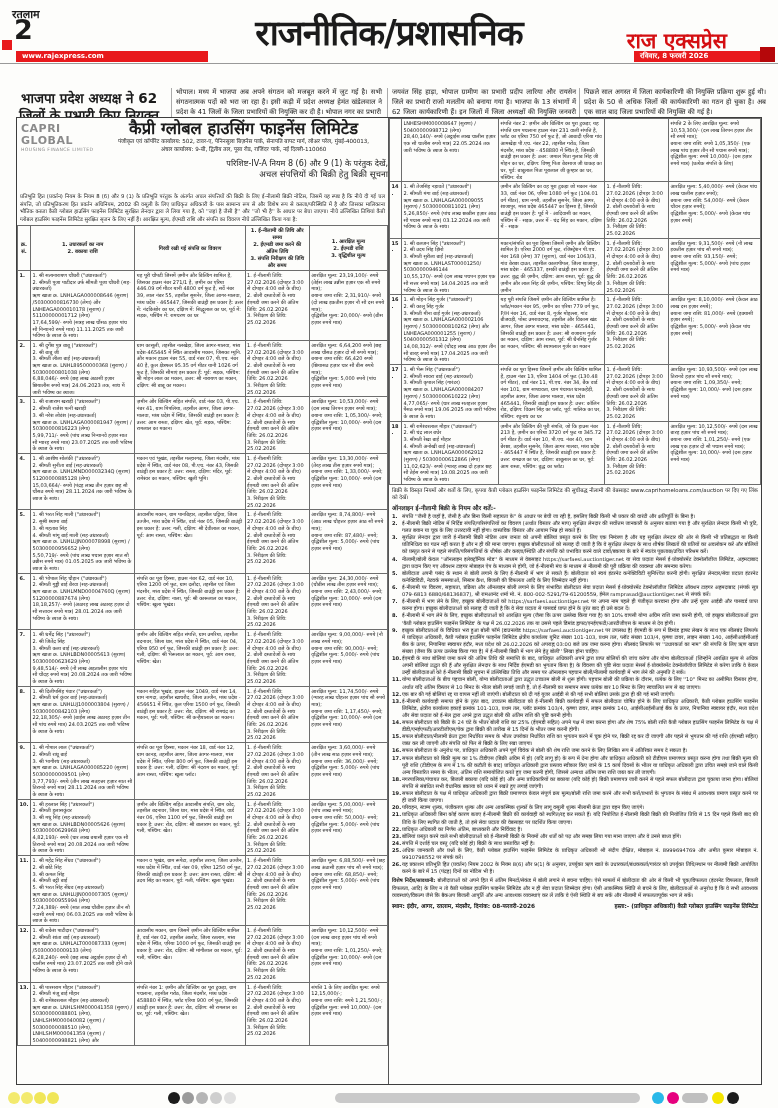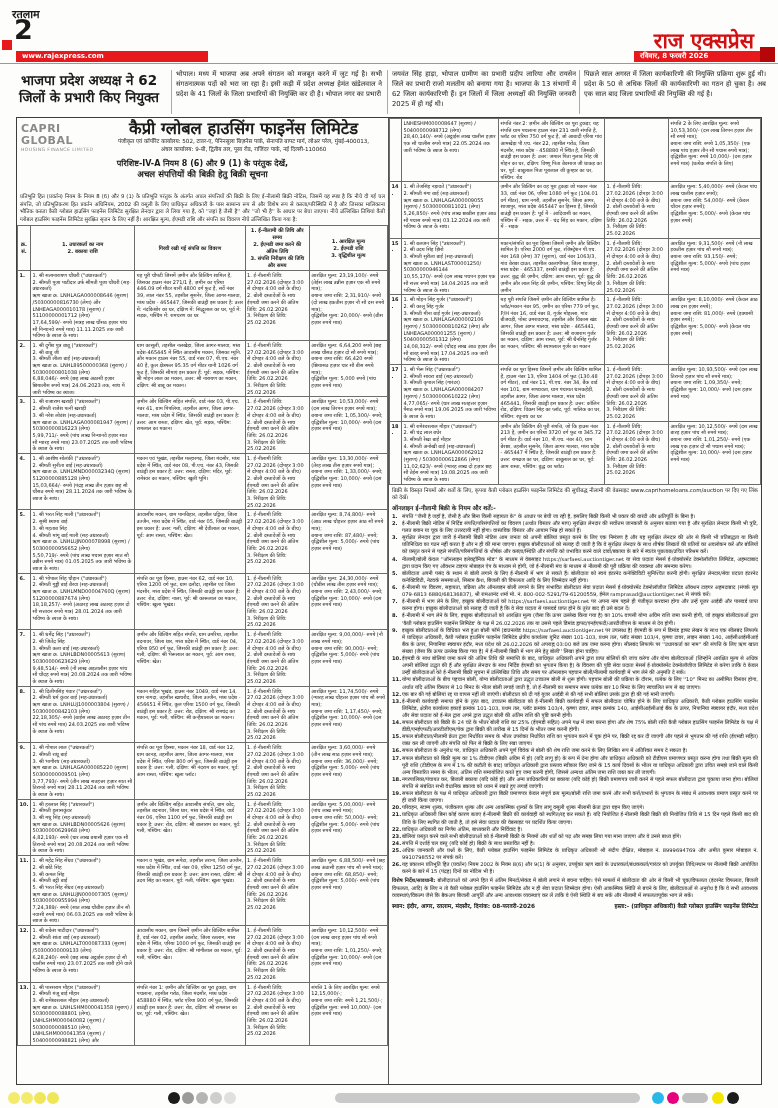--- a/index.html
+++ b/index.html
@@ -8,49 +8,49 @@
     background:#fdfdfb;color:#1b1b1b;
     font-family:"DejaVu Sans","Liberation Sans",sans-serif;
     -webkit-font-smoothing:antialiased;
   }
   .abs{position:absolute;}
   
   #masthead{left:0;top:0;width:778px;height:64px;}
   .city{left:12px;top:6px;font-size:11px;font-weight:bold;}
   .pageno{left:14px;top:16px;font-size:27px;font-weight:bold;line-height:1;}
   .section-title{left:0;top:8px;width:778px;text-align:center;font-size:35px;font-weight:900;letter-spacing:-1px;}
-  .paper-name{left:604px;top:26px;width:150px;text-align:right;font-size:21px;font-weight:900;color:#d40f12;}
+  .paper-name{left:577px;top:26px;width:150px;text-align:right;font-size:21px;font-weight:900;color:#d40f12;}
   .redstrip{background:#e8191c;height:11px;top:51px;margin-left:16px;}
   .strip-left{left:0;width:192px;}
   .strip-right{left:618px;width:140px;}
   .strip-text{color:#fff;font-size:7px;font-weight:bold;line-height:11px;padding:0 6px;}
   .strip-right .strip-text{text-align:left;}
   .redsq-small{left:2px;top:40px;width:10px;height:10px;background:#e8191c;}
   .redsq-big{left:760px;top:47px;width:15px;height:15px;background:#b5070a;}
   .mast-rule{left:0;top:63px;width:778px;height:1px;background:#999;}
   
-  #news{left:0;top:66px;width:778px;height:50px;}
+  #news{left:0;top:84px;width:778px;height:50px;}
   .news-headline{left:10px;top:6px;width:158px;font-size:13.5px;font-weight:900;text-align:center;line-height:1.25;}
   .news-col{top:4px;font-size:6.8px;line-height:1.45;text-align:justify;color:#222;}
   .ncol1{left:176px;width:206px;}
   .ncol2{left:392px;width:184px;}
   .ncol3{left:584px;width:182px;}
   .vsep{top:4px;width:1px;height:44px;background:#aaa;}
   
   #notice{left:16px;top:117px;width:746px;height:968px;border:1.4px solid #3d3d3d;box-sizing:border-box;display:flex;overflow:hidden;background:#fdfdfb;}
   #left-pane{width:372px;box-sizing:border-box;overflow:hidden;}
   #right-pane{width:374px;box-sizing:border-box;border-left:1px solid #555;overflow:hidden;display:flex;flex-direction:column;}
   .co-head{display:flex;padding:2px 2px 0 2px;justify-content:flex-end;}
   .logo{width:78px;padding:3px 2px;color:#8a8a8a;line-height:1.1;}
   .logo .l1{font-size:11px;font-weight:bold;letter-spacing:.5px;}
   .logo .l2{font-size:4.6px;letter-spacing:.4px;}
   .co-meta{flex:1;text-align:center;}
   .co-name{font-size:16.5px;font-weight:700;line-height:1.1;}
   .co-addr{font-size:5.6px;line-height:1.35;color:#222;}
-  .sub1,.sub2{text-align:center;font-weight:700;}
+  .sub1,.sub2{text-align:right;font-weight:400;}
   .sub1{font-size:8px;margin-top:2px;}
   .sub2{font-size:8.6px;margin-bottom:12px;}
   .intro{font-size:5.3px;line-height:1.42;text-align:justify;padding:1px 3px 2px 3px;color:#1e1e1e;}
   table.notice-tbl{border-collapse:collapse;table-layout:fixed;width:100%;}
   .notice-tbl td,.notice-tbl th{border:1px solid #6d6d6d;vertical-align:top;padding:1px 1.5px;font-size:5px;line-height:1.34;white-space:pre-wrap;word-wrap:break-word;text-align:left;}
   .notice-tbl th{font-size:5.2px;font-weight:bold;text-align:center;vertical-align:middle;}
   .c-sn{width:13px;text-align:center;font-weight:bold;}
   .lw1{width:13px;}.lw2{width:104px;}.lw3{width:110px;}.lw4{width:64px;}.lw5{width:78px;}
   .rw1{width:12px;}.rw2{width:97px;}.rw3{width:106px;}.rw4{width:64px;}.rw5{width:92px;}
   #right-lower{padding:2px 3px;flex:1;overflow:hidden;}
@@ -66,20 +66,21 @@
   #marks{left:0;top:1090px;width:778px;height:16px;}
   .dot{position:absolute;top:2px;width:12px;height:12px;border-radius:50%;}
   .bar{position:absolute;top:3px;height:10px;border-radius:5px;}
 </style>
 </head>
 <body>
 
 <div id="masthead" class="abs">
   <div class="abs city">रतलाम</div>
   <div class="abs pageno">2</div>
+  <div class="abs section-title">राजनीतिक/प्रशासनिक</div>
   <div class="abs paper-name">राज एक्सप्रेस</div>
   <div class="abs redsq-small"></div>
   <div class="abs redstrip strip-left">
     <div class="strip-text">www.rajexpress.com</div>
   </div>
   <div class="abs redstrip strip-right">
     <div class="strip-text">रविवार, 8 फरवरी 2026</div>
   </div>
   <div class="abs redsq-big"></div>
   <div class="abs mast-rule"></div>

